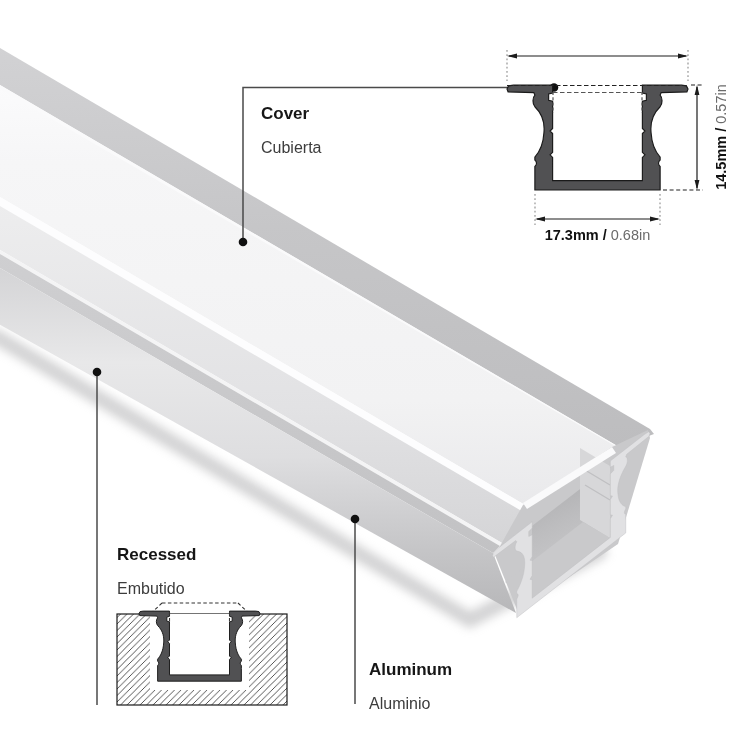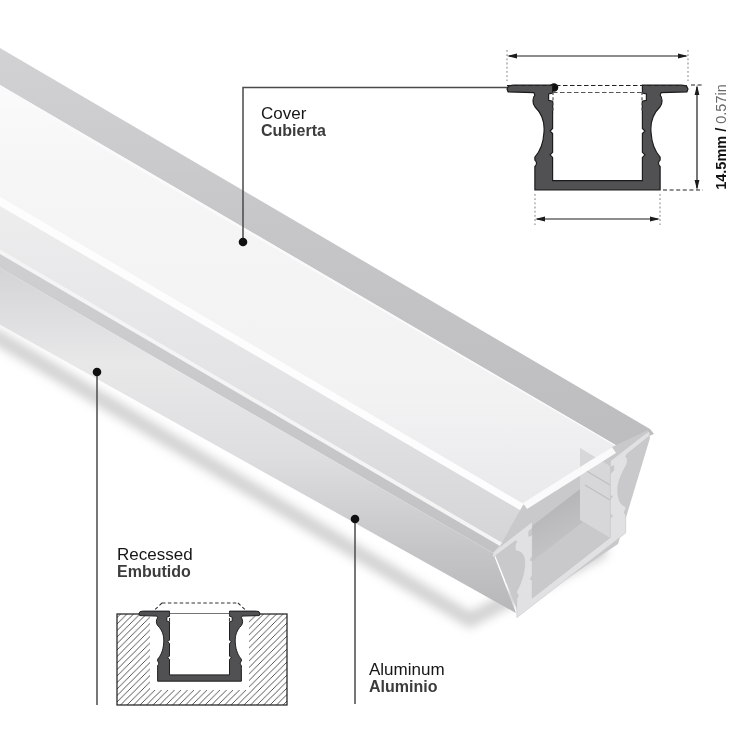--- a/index.html
+++ b/index.html
@@ -1,21 +1,21 @@
 <!DOCTYPE html>
 <html><head>
 <meta charset="utf-8">
 <style>
   html,body{margin:0;padding:0;background:#ffffff;}
   #stage{position:relative;width:750px;height:750px;background:#fff;overflow:hidden;
          font-family:"Liberation Sans","DejaVu Sans",sans-serif;}
   #stage svg{position:absolute;left:0;top:0;}
   .lbl{position:absolute;white-space:nowrap;line-height:1;}
-  .lbl .en{font-weight:normal;font-size:17px;color:#161616;display:block;}
-  .lbl .es{font-weight:bold;font-size:16px;color:#3c3c3c;display:block;margin-top:1px;}
+  .lbl .en{font-weight:bold;font-size:17px;color:#161616;display:block;}
+  .lbl .es{font-weight:normal;font-size:16px;color:#3c3c3c;display:block;margin-top:18px;}
   .dim{position:absolute;white-space:nowrap;font-size:14.5px;text-align:center;line-height:1;}
   .dim .b{font-weight:bold;color:#111;}
   .dim .r{font-weight:normal;color:#6b6b6b;}
   .dim-rot{transform:rotate(-90deg);transform-origin:center center;}
 </style>
 </head>
 <body>
 
 <div id="stage">
 
@@ -196,14 +196,18 @@
   <span class="en">Recessed</span>
   <span class="es">Embutido</span>
 </div>
 
 
 <div class="dim dim-rot" style="left:654px;top:127px;width:140px;height:20px;">
   <span class="b">14.5mm / </span>
   <span class="r">0.57in</span>
 </div>
 
+<div class="dim" style="left:500px;top:228px;width:195px;">
+  <span class="b">17.3mm / </span>
+  <span class="r">0.68in</span>
+</div>
 
 </div>
 
 </body></html>

